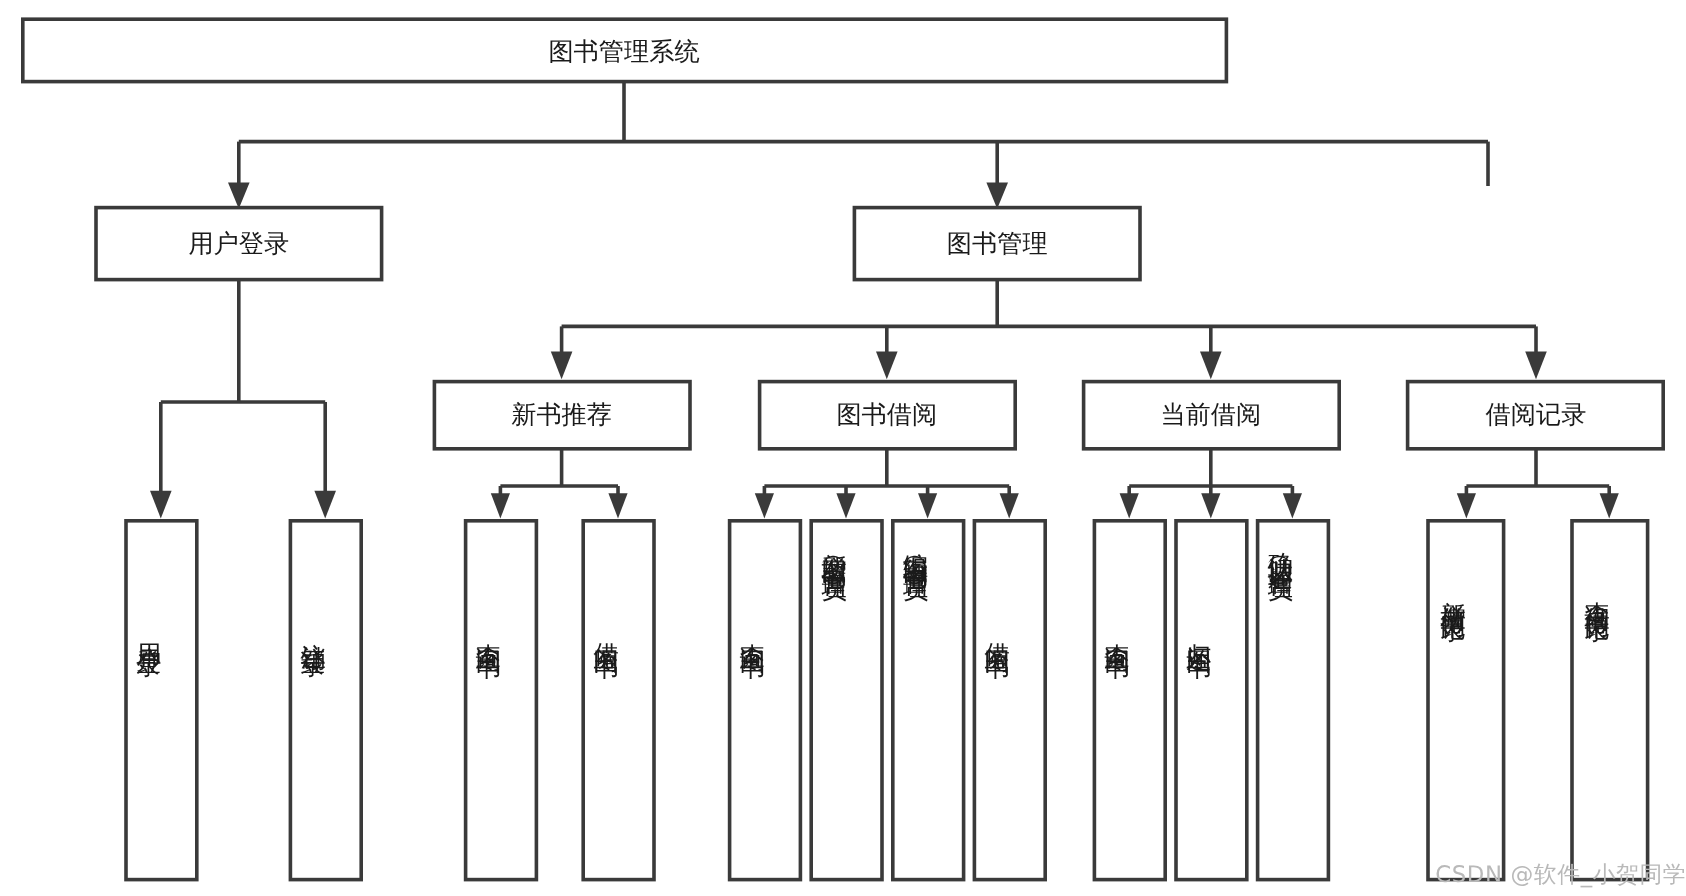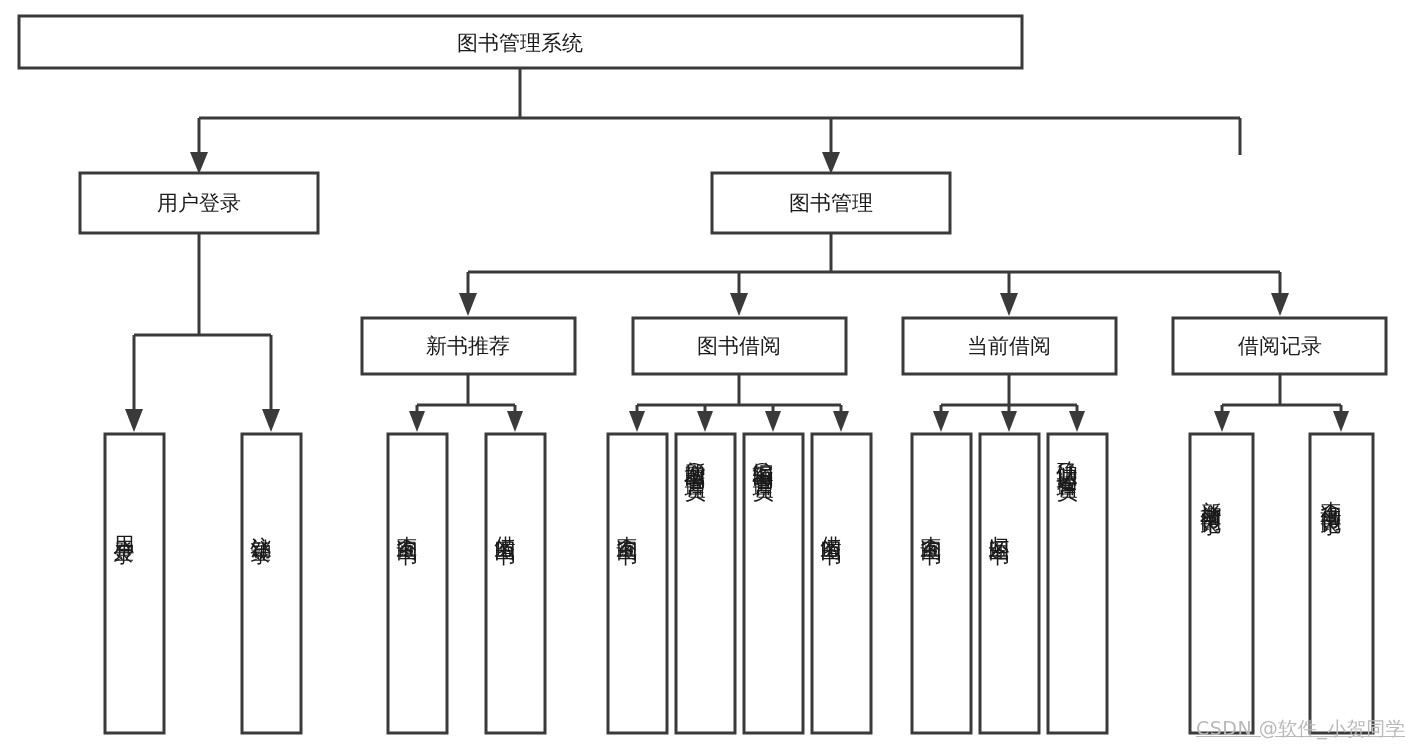--- a/index.html
+++ b/index.html
@@ -62,21 +62,20 @@
     white-space: nowrap;
     pointer-events: none;
   }
   .watermark {
     position: absolute;
     font-family: "DejaVu Sans", "Liberation Sans", sans-serif;
     font-size: 19px;
     color: #b9b9b9;
     white-space: nowrap;
     letter-spacing: 0.5px;
-    text-decoration: underline;
   }
 </style>
 </head>
 <body>
 
 <div id="diagram-root">
 
   <svg id="tree-svg" viewBox="0 0 1405 747">
     <defs>
       <marker id="arrow" viewBox="0 0 12 14" refX="6" refY="13" markerWidth="12" markerHeight="14" orient="auto-start-reverse" markerUnits="userSpaceOnUse">

